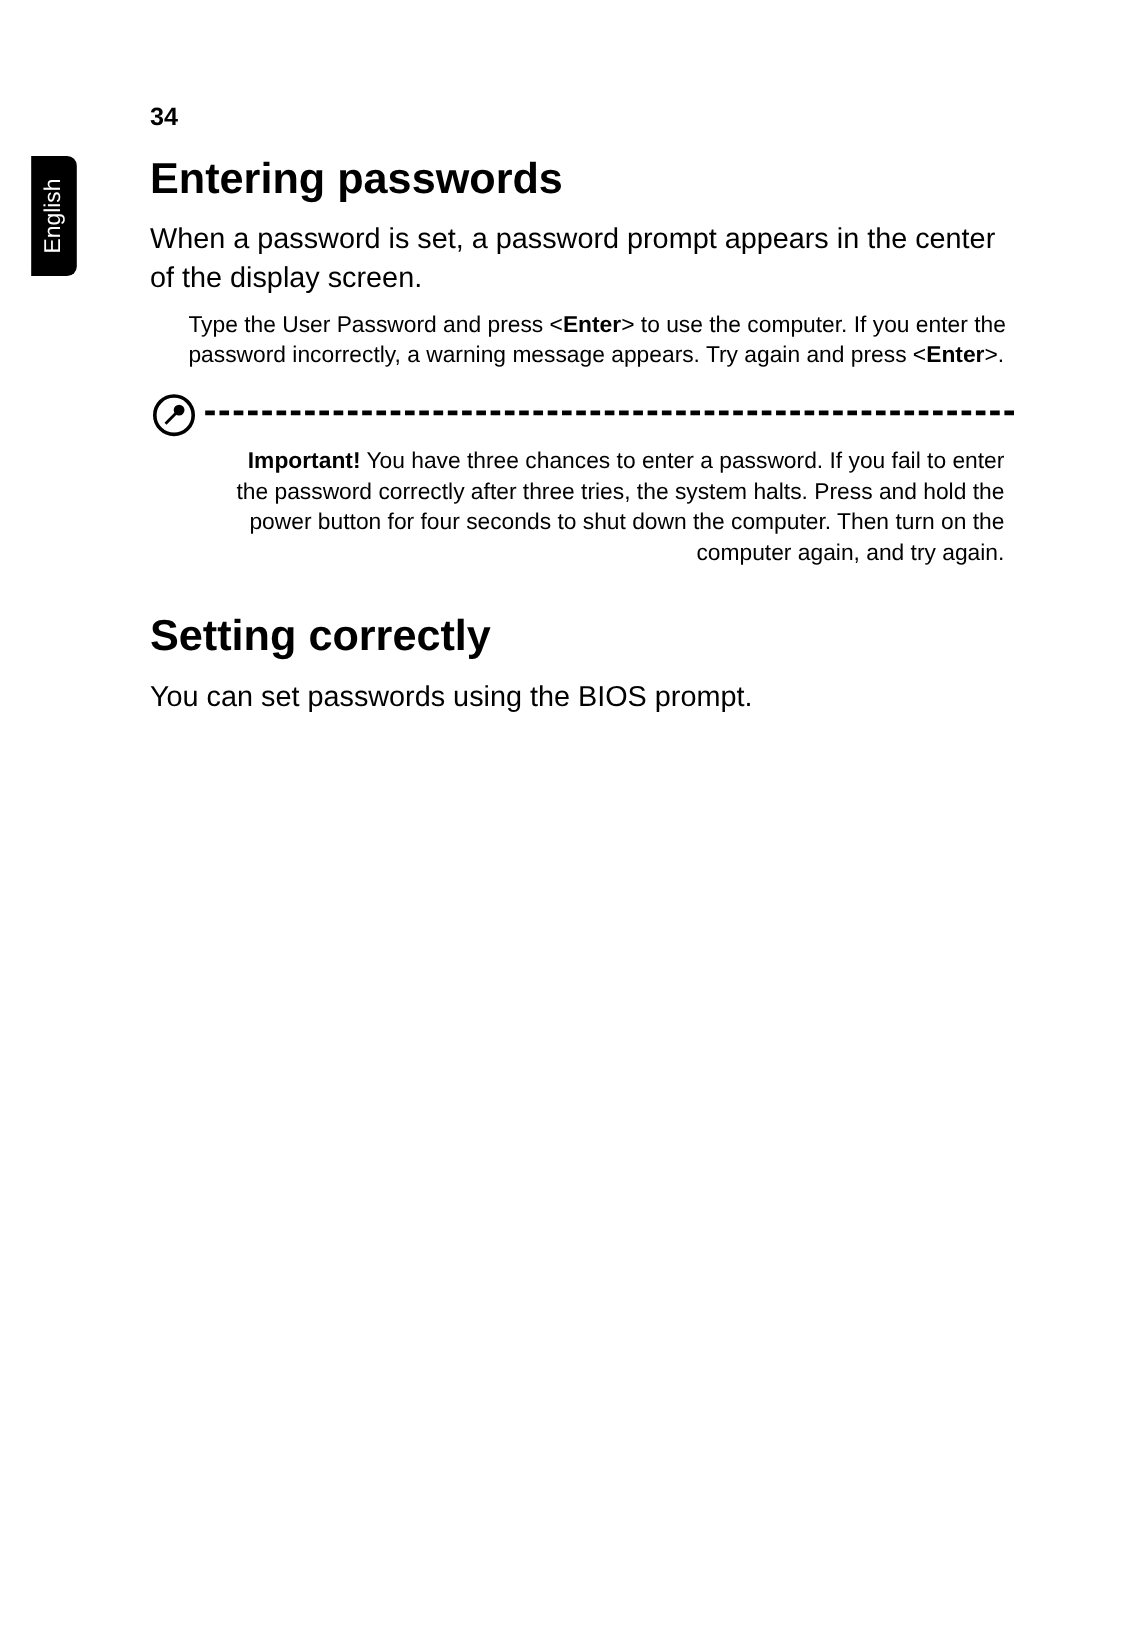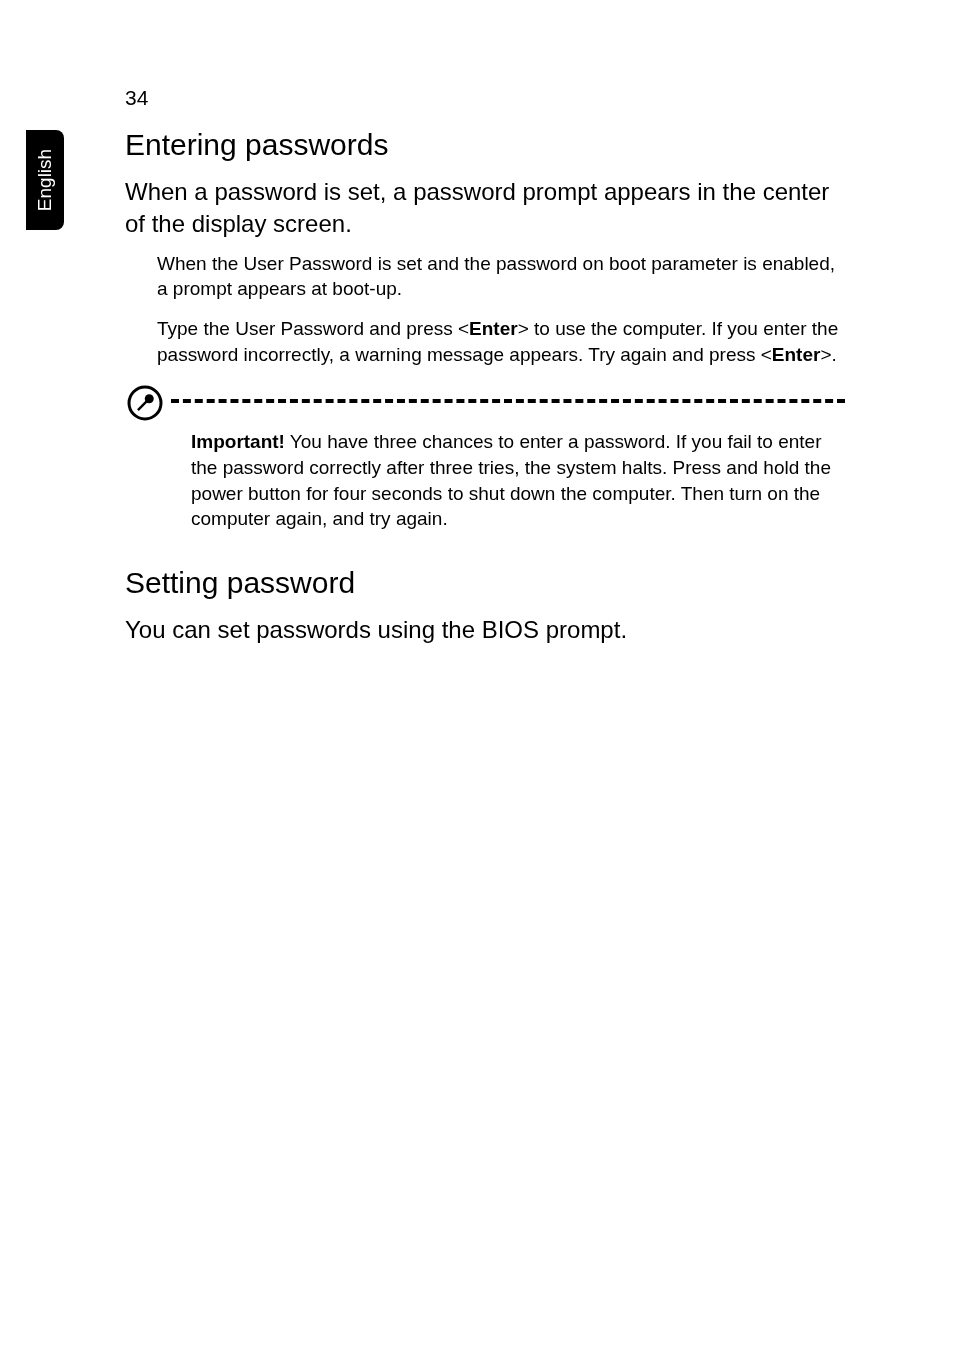--- a/index.html
+++ b/index.html
@@ -23,30 +23,31 @@
     font-size: 19px;
     transform: rotate(-90deg);
     white-space: nowrap;
     font-weight: 400;
   }
   .page-number {
     position: absolute;
     top: 86px;
     left: 125px;
     font-size: 21px;
+    font-weight: bold;
   }
   .content {
     position: absolute;
     top: 128px;
     left: 125px;
     width: 720px;
   }
   h2.section {
-    font-size: 30px;
-    font-weight: 400;
+    font-size: 36px;
+    font-weight: 700;
     margin-bottom: 14px;
     letter-spacing: 0px;
   }
   p.body {
     font-size: 24px;
     line-height: 1.35;
     margin-bottom: 10px;
   }
   .indent-block {
     padding-left: 32px;
@@ -72,20 +73,21 @@
   }
   .dashed-line {
     flex: 1;
     border-top: 4px dashed #000;
     margin-top: 18px;
     margin-left: 6px;
   }
   .note-text {
     padding-left: 66px;
     padding-right: 8px;
+    text-align: right;
   }
   .note-text p {
     font-size: 19px;
     line-height: 1.35;
   }
   .h2-gap { margin-top: 34px; }
   .bold { font-weight: 700; }
 </style>
 </head>
 <body>
@@ -99,23 +101,20 @@
   <div class="page-number">34</div>
 
   <div class="content">
 
     <h2 class="section">Entering passwords</h2>
 
     <p class="body">When a password is set, a password prompt appears in the center of the display screen.</p>
 
     <div class="indent-block">
       <p>
-        <span>When the User Password is set and the password on boot parameter is enabled, a prompt appears at boot-up.</span>
-      </p>
-      <p>
         <span>Type the User Password and press &lt;</span><span class="bold">Enter</span><span>&gt; to use the computer. If you enter the password incorrectly, a warning message appears. Try again and press &lt;</span><span class="bold">Enter</span><span>&gt;.</span>
       </p>
     </div>
 
     <div class="note-row">
       <div class="note-icon">
         <svg width="40" height="40" viewBox="0 0 40 40">
           <circle cx="20" cy="20" r="16" fill="none" stroke="#000" stroke-width="3"></circle>
           <g transform="translate(20,20) rotate(45)">
             <circle cx="0" cy="-6" r="4.5" fill="#000"></circle>
@@ -125,18 +124,18 @@
       </div>
       <div class="dashed-line"></div>
     </div>
 
     <div class="note-text">
       <p>
         <span class="bold">Important!</span><span> You have three chances to enter a password. If you fail to enter the password correctly after three tries, the system halts. Press and hold the power button for four seconds to shut down the computer. Then turn on the computer again, and try again.</span>
       </p>
     </div>
 
-    <h2 class="section h2-gap">Setting password</h2>
+    <h2 class="section h2-gap">Setting correctly</h2>
 
     <p class="body">You can set passwords using the BIOS prompt.</p>
 
   </div>
 </div>
 
 </body></html>

